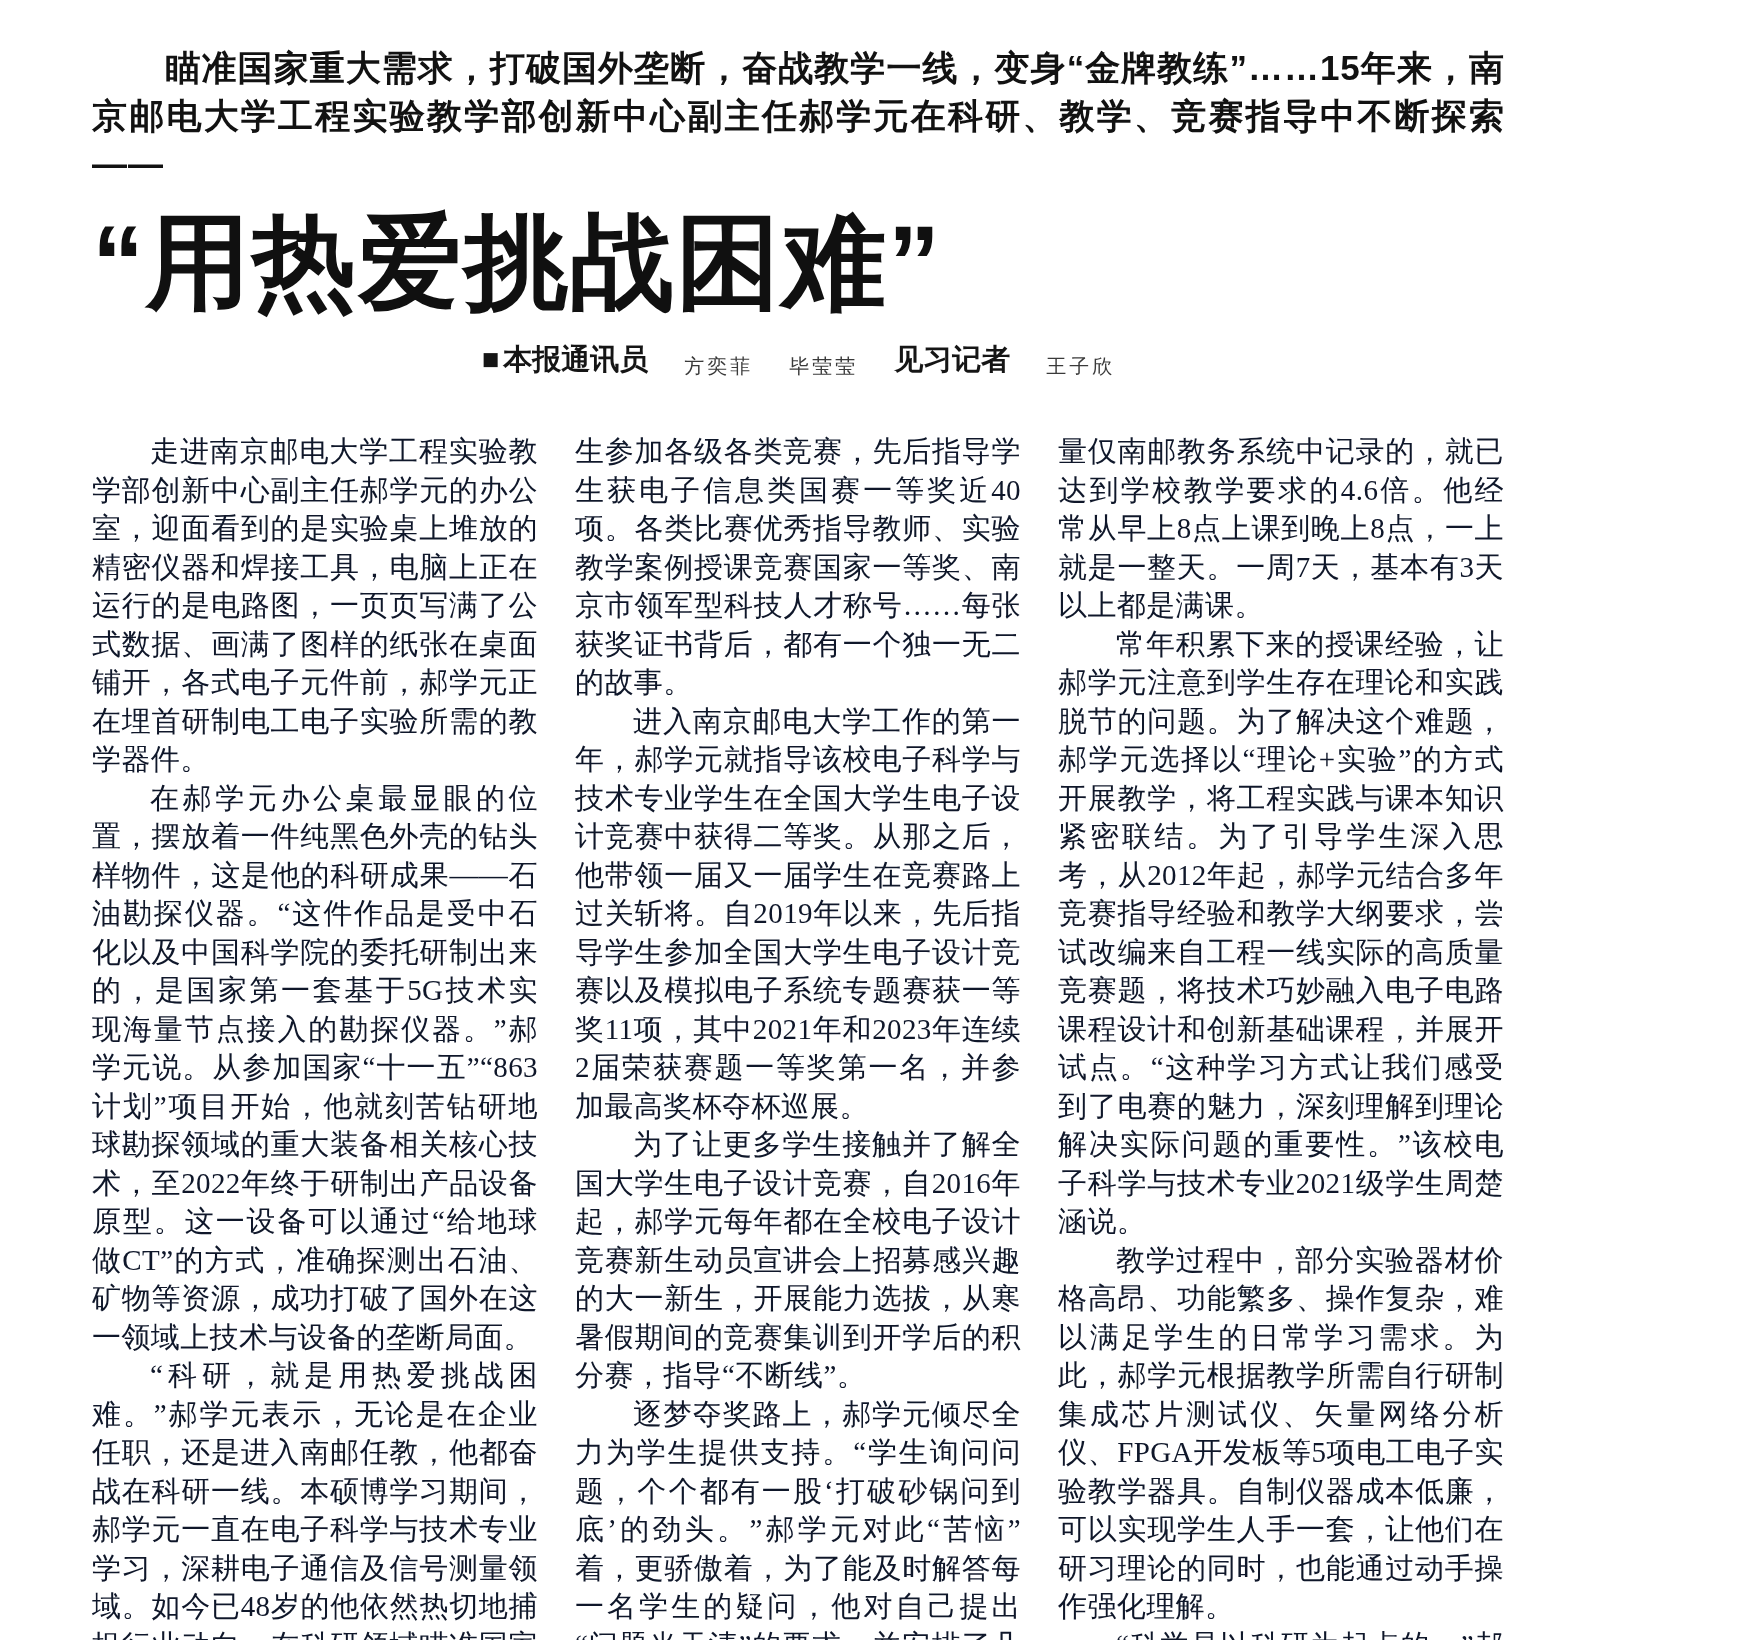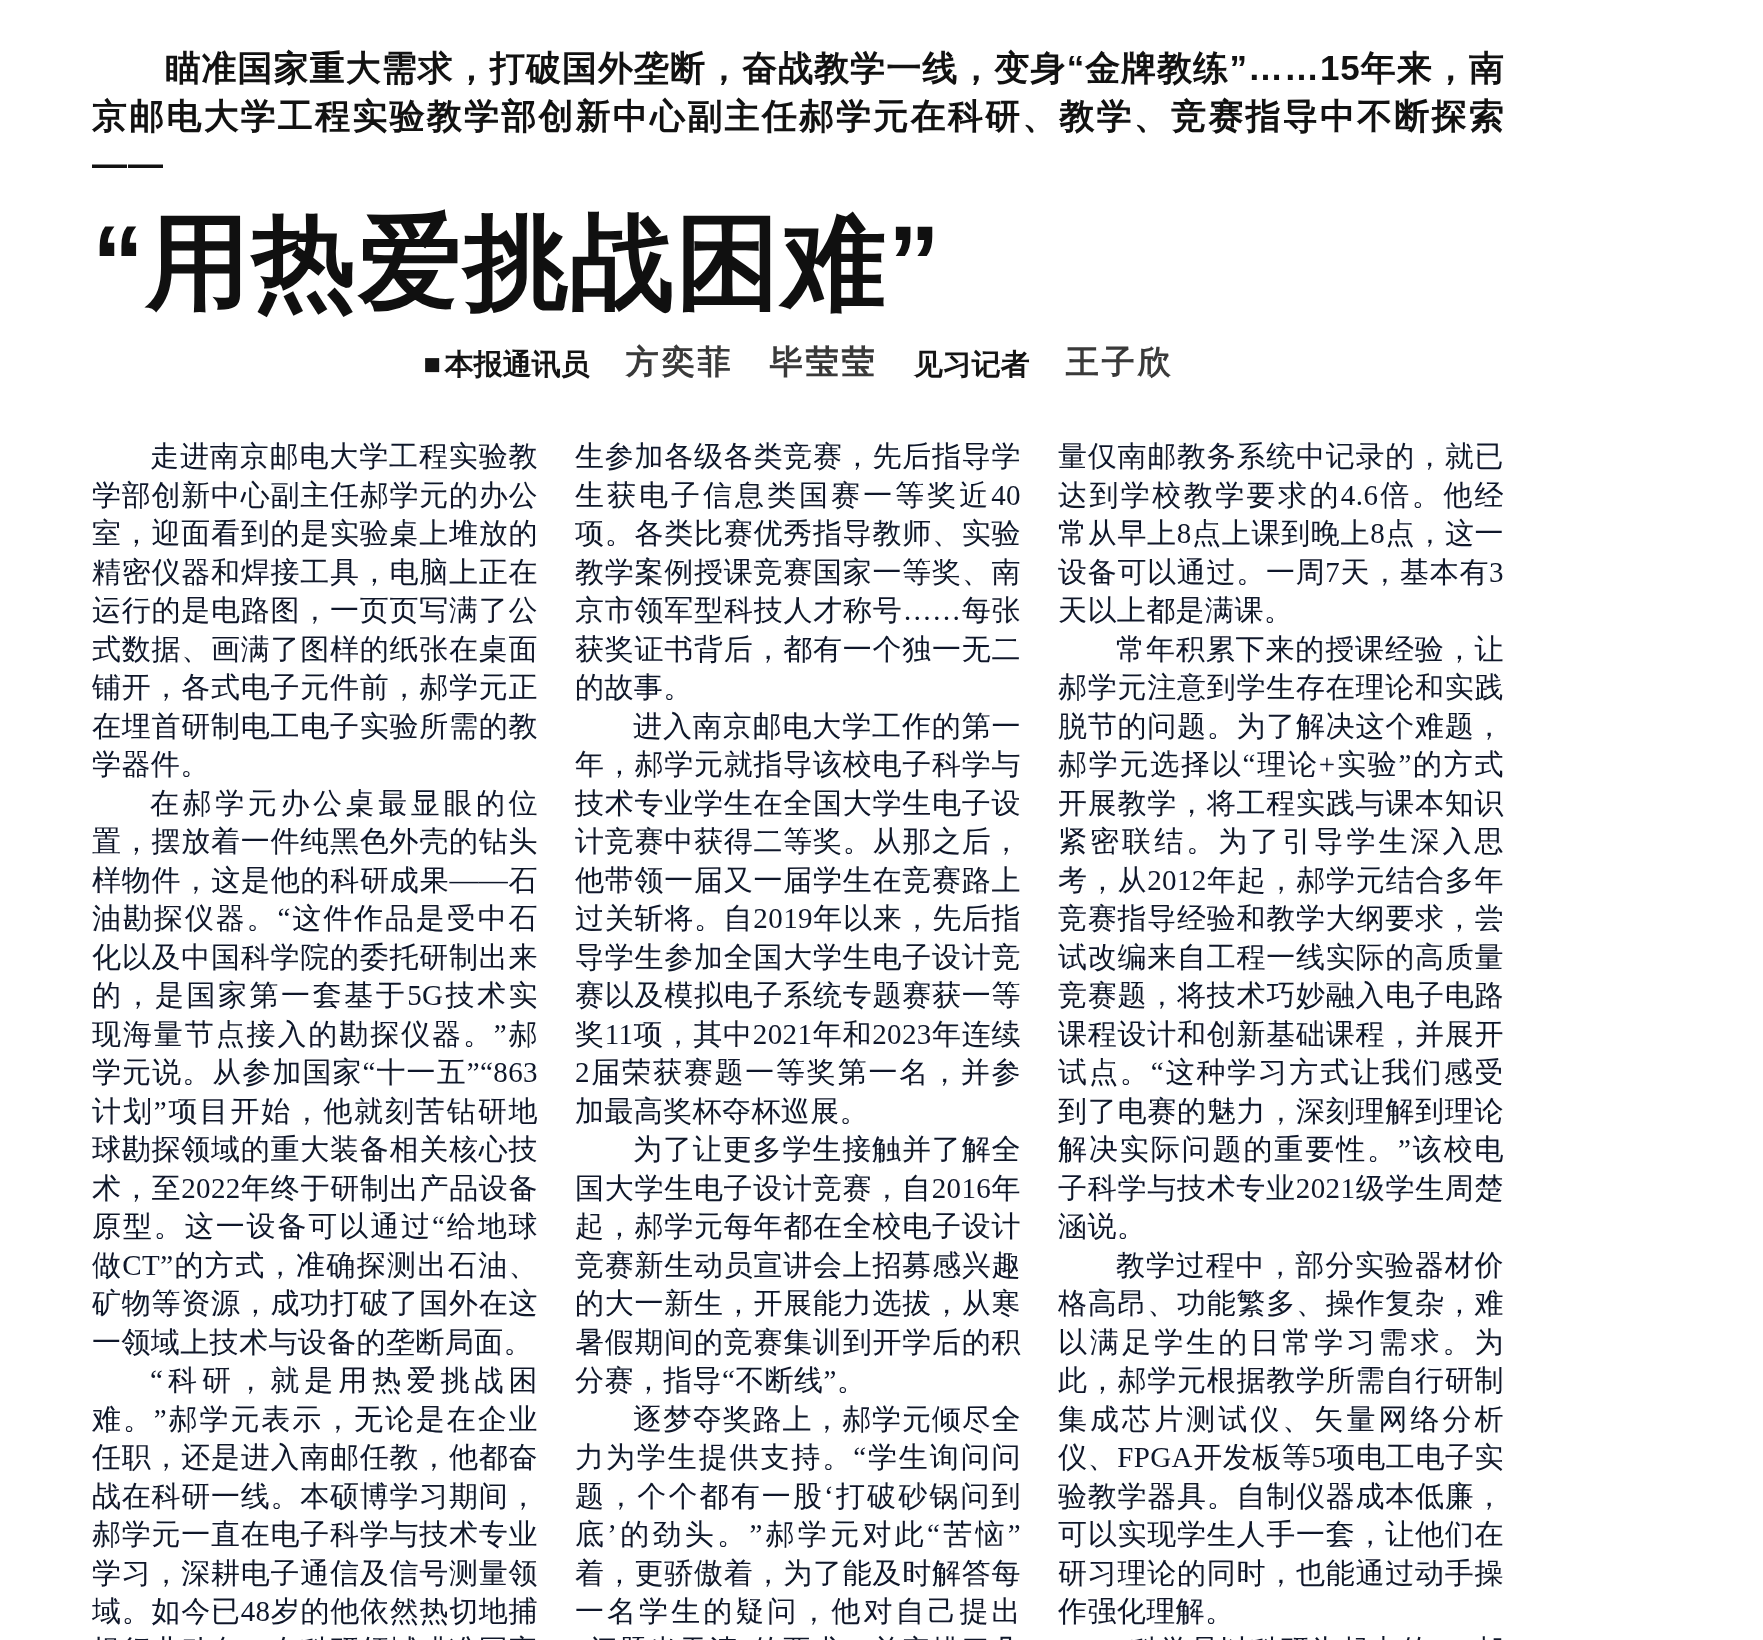--- a/index.html
+++ b/index.html
@@ -57,22 +57,22 @@
     font-family: "Liberation Sans", sans-serif;
     font-weight: 700;
     font-size: 29px;
     color: #151515;
   }
   .byline .marker {
     margin-right: 4px;
   }
   .byline .bname {
     font-family: "Liberation Serif", serif;
-    font-weight: 700;
-    font-size: 33px;
+    font-weight: 400;
+    font-size: 20px;
     color: #3a3a3a;
     letter-spacing: 3px;
   }
   .columns {
     margin-top: 52px;
     display: flex;
     gap: 37px;
   }
   .col {
     width: 446px;
@@ -120,21 +120,21 @@
 
       <div class="col">
         <p class="cont">生参加各级各类竞赛，先后指导学生获电子信息类国赛一等奖近40项。各类比赛优秀指导教师、实验教学案例授课竞赛国家一等奖、南京市领军型科技人才称号……每张获奖证书背后，都有一个独一无二的故事。</p>
         <p>进入南京邮电大学工作的第一年，郝学元就指导该校电子科学与技术专业学生在全国大学生电子设计竞赛中获得二等奖。从那之后，他带领一届又一届学生在竞赛路上过关斩将。自2019年以来，先后指导学生参加全国大学生电子设计竞赛以及模拟电子系统专题赛获一等奖11项，其中2021年和2023年连续2届荣获赛题一等奖第一名，并参加最高奖杯夺杯巡展。</p>
         <p>为了让更多学生接触并了解全国大学生电子设计竞赛，自2016年起，郝学元每年都在全校电子设计竞赛新生动员宣讲会上招募感兴趣的大一新生，开展能力选拔，从寒暑假期间的竞赛集训到开学后的积分赛，指导“不断线”。</p>
         <p>逐梦夺奖路上，郝学元倾尽全力为学生提供支持。“学生询问问题，个个都有一股‘打破砂锅问到底’的劲头。”郝学元对此“苦恼”着，更骄傲着，为了能及时解答每一名学生的疑问，他对自己提出“问题当天清”的要求，并安排了几名高年级学生协助回答问题。他的办公室里还备有一张折叠床，方便训练疲惫的学生随时休整。</p>
 
       </div>
 
       <div class="col">
-        <p class="cont">量仅南邮教务系统中记录的，就已达到学校教学要求的4.6倍。他经常从早上8点上课到晚上8点，这一设备可以通过。一周7天，基本有3天以上都是满课。</p>
+        <p class="cont">量仅南邮教务系统中记录的，就已达到学校教学要求的4.6倍。他经常从早上8点上课到晚上8点，一上就是一整天。一周7天，基本有3天以上都是满课。</p>
         <p>常年积累下来的授课经验，让郝学元注意到学生存在理论和实践脱节的问题。为了解决这个难题，郝学元选择以“理论+实验”的方式开展教学，将工程实践与课本知识紧密联结。为了引导学生深入思考，从2012年起，郝学元结合多年竞赛指导经验和教学大纲要求，尝试改编来自工程一线实际的高质量竞赛题，将技术巧妙融入电子电路课程设计和创新基础课程，并展开试点。“这种学习方式让我们感受到了电赛的魅力，深刻理解到理论解决实际问题的重要性。”该校电子科学与技术专业2021级学生周楚涵说。</p>
         <p>教学过程中，部分实验器材价格高昂、功能繁多、操作复杂，难以满足学生的日常学习需求。为此，郝学元根据教学所需自行研制集成芯片测试仪、矢量网络分析仪、FPGA开发板等5项电工电子实验教学器具。自制仪器成本低廉，可以实现学生人手一套，让他们在研习理论的同时，也能通过动手操作强化理解。</p>
         <p>“科学是以科研为起点的。”郝学元不仅将科研带入日常教学与竞赛指导，还融入生活。他的家中也设有一间小型实验室，埋首研究时，他常常会忘记时间。“我的生活是‘三段式’安排，竞赛、授课、科研，三者让我感到充实且幸福。”郝学元说。</p>
       </div>
 
     </div>
   </div>
 </div>
 
 </body></html>

